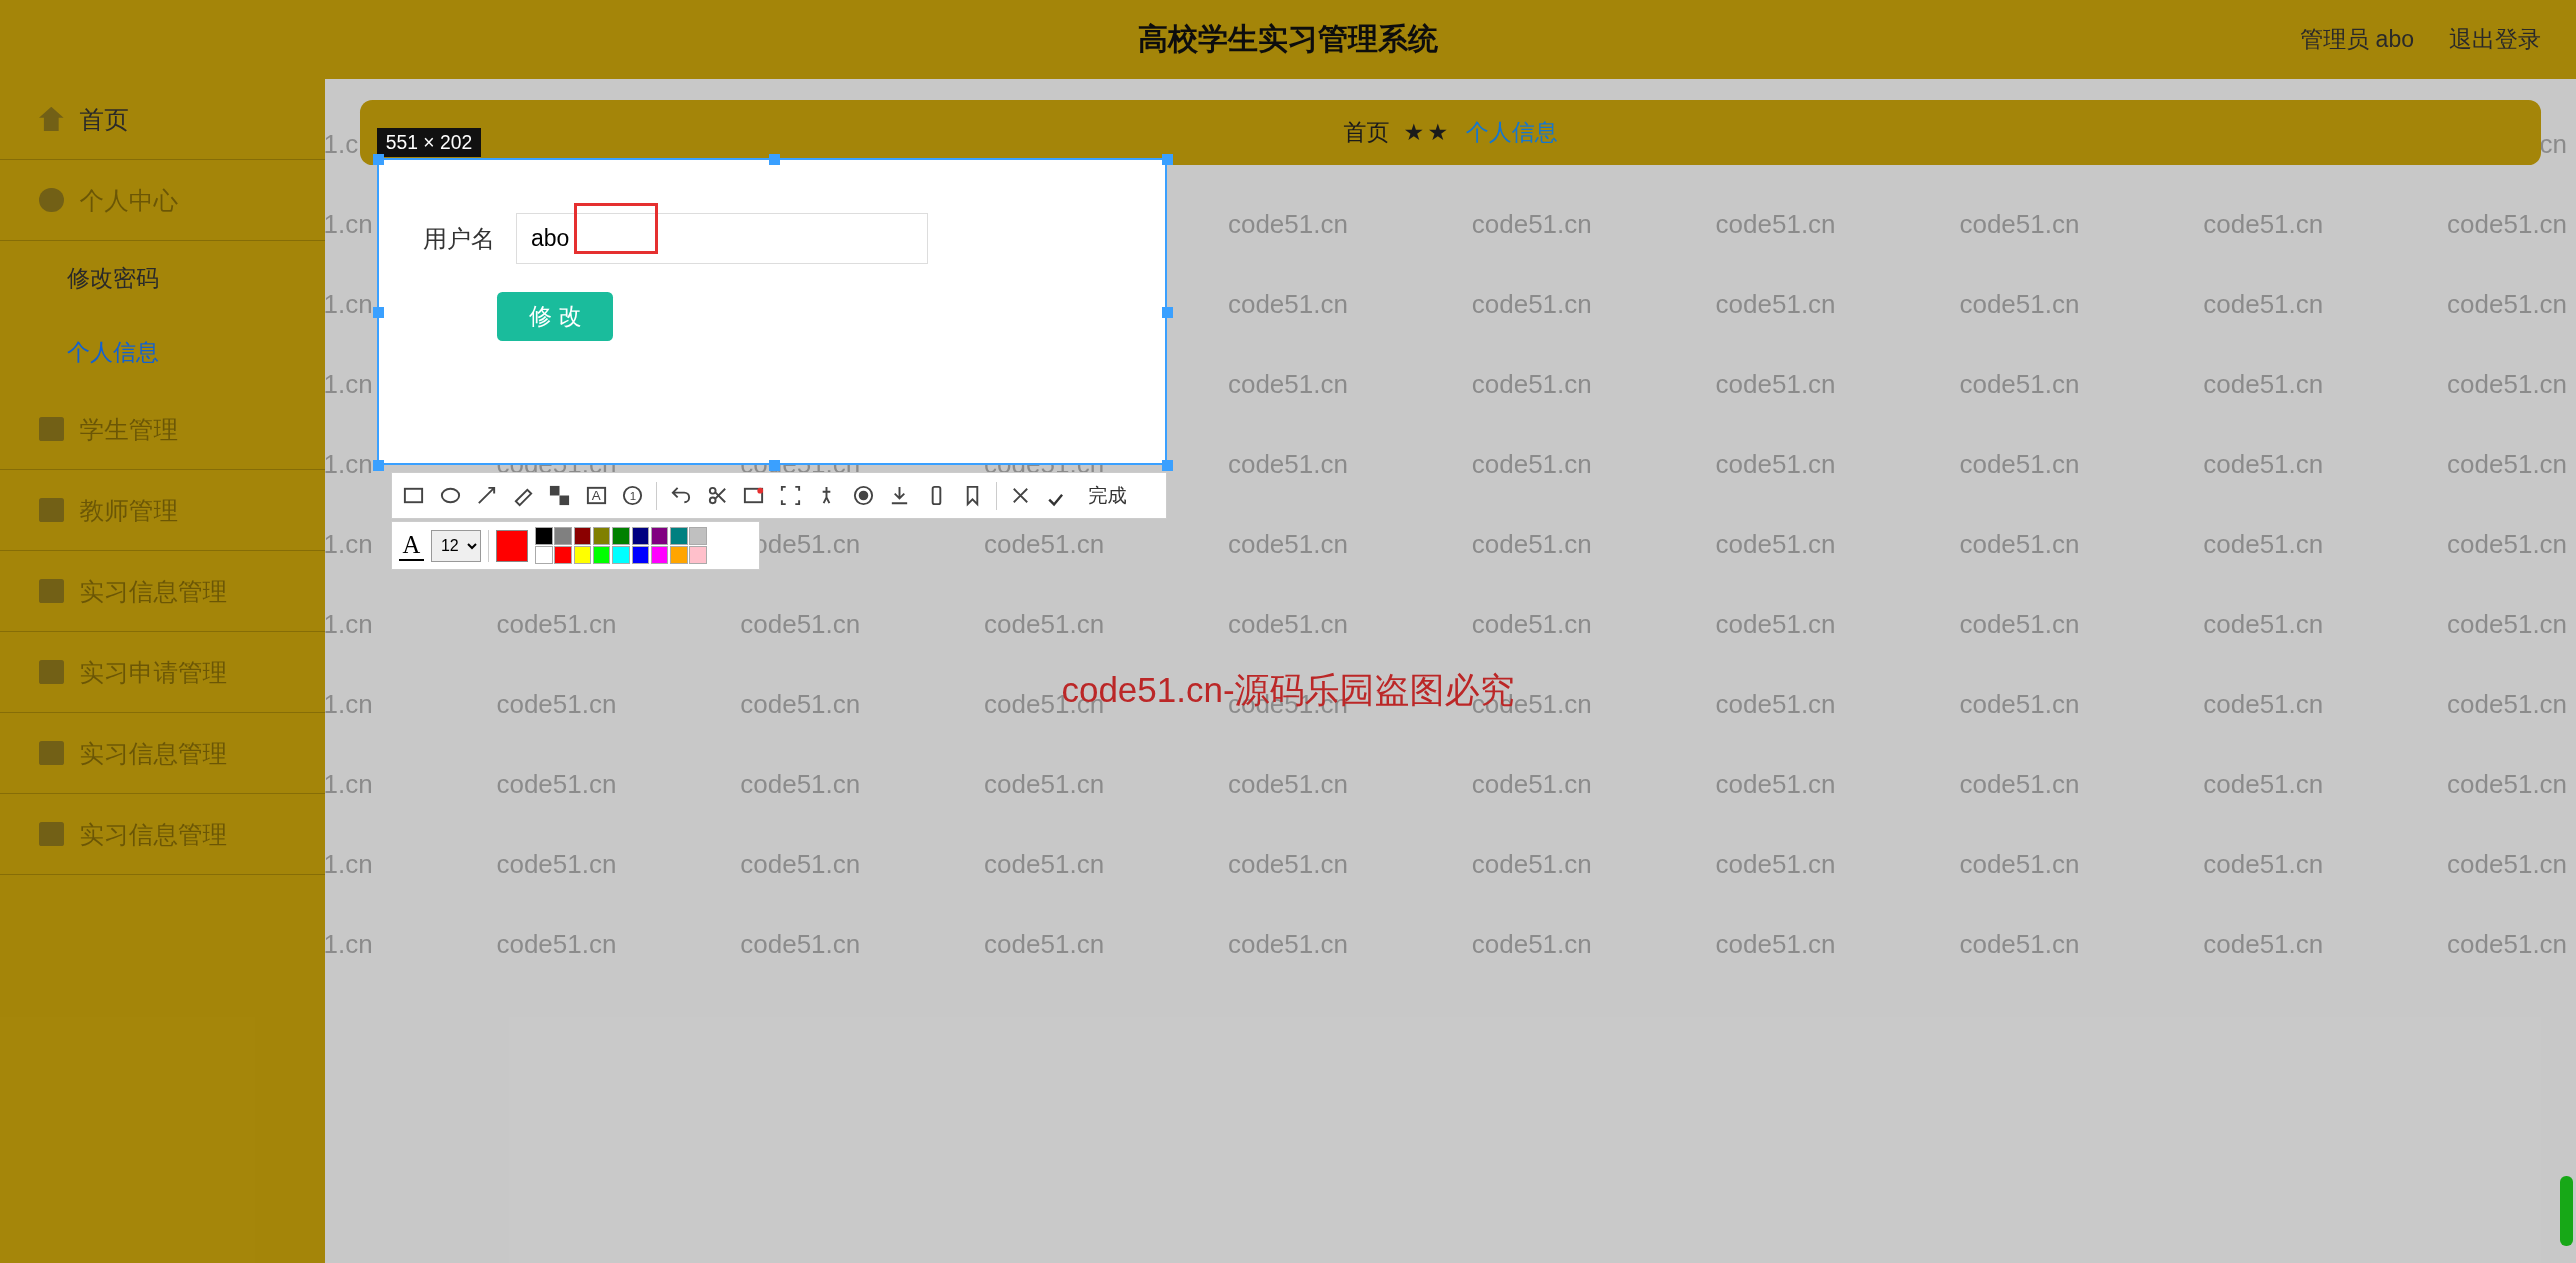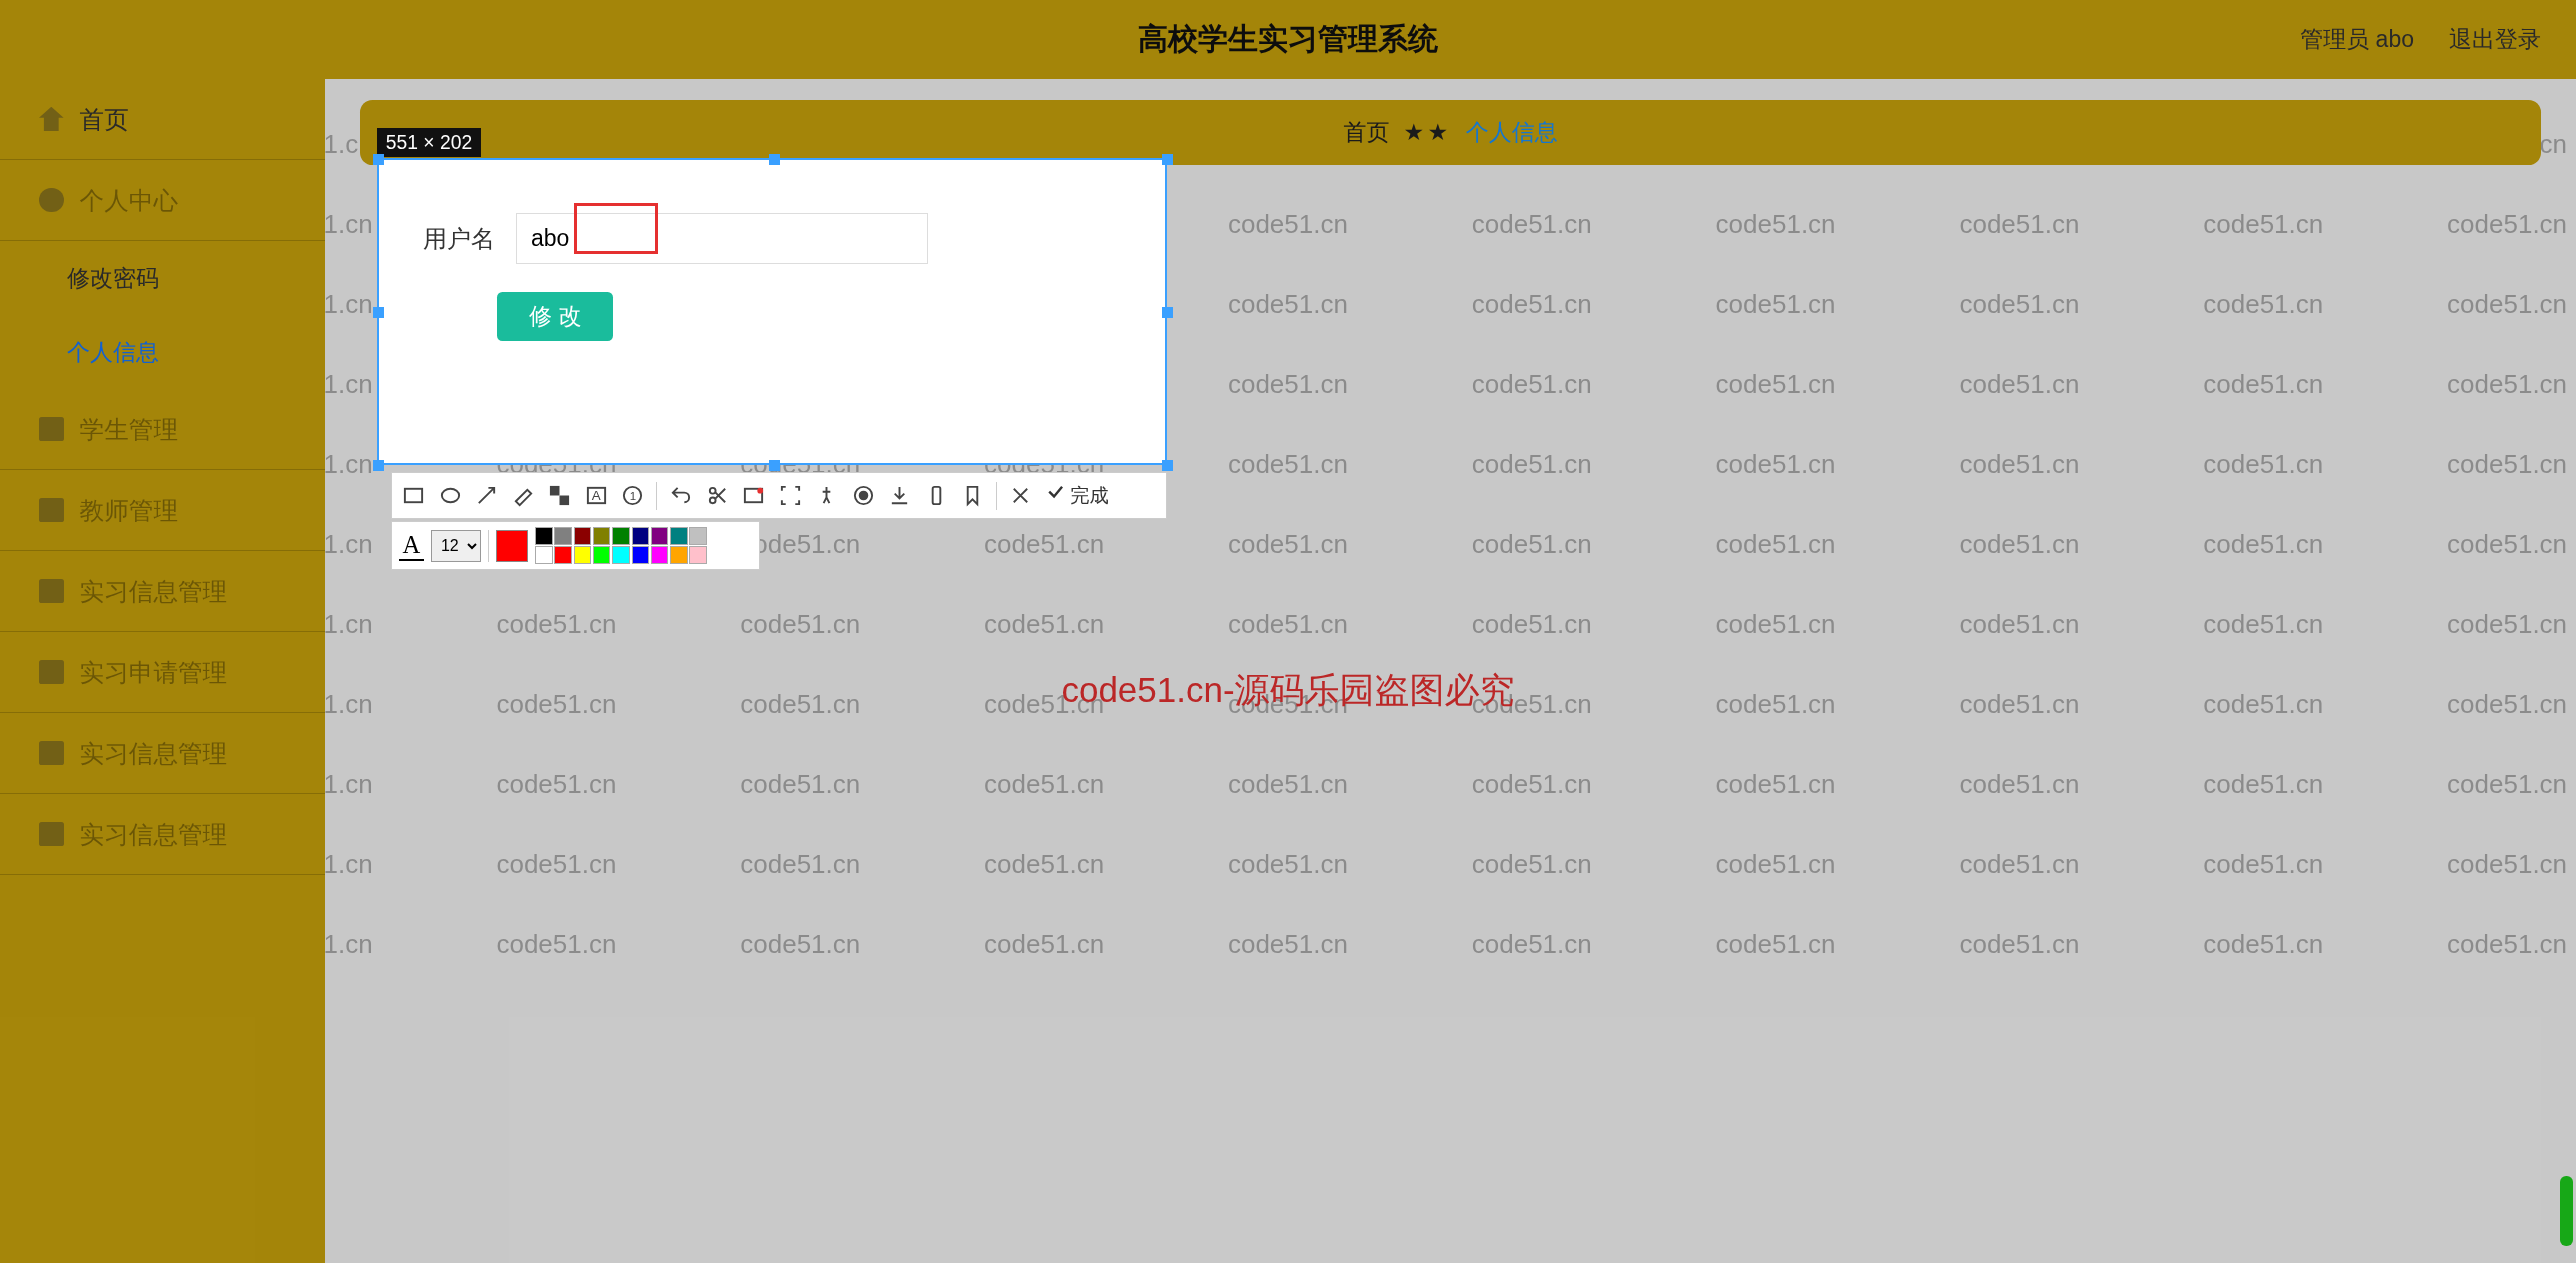--- a/index.html
+++ b/index.html
@@ -49,21 +49,21 @@
 .form-input { width:412px; height:51px; border:0.9px solid #ddd; font-size:23px; padding:16px 14px; }
 .red-mark { position:absolute; left:195px; top:43px; width:84px; height:51px; border:3.5px solid #e53030; pointer-events:none; }
 .btn-row { position:absolute; left:118px; top:132px; }
 .btn-modify { background:#1abc9c; color:#fff; border:none; height:49px; padding:0 32px; font-size:23px; border-radius:5.3px; cursor:pointer; }
 
 
 .shot-bar { position:absolute; left:391px; top:472px; width:776px; height:47px; background:#fff; border:0.9px solid #ccc; display:flex; align-items:center; padding:0 5.3px; gap:3.5px; z-index:12; }
 .tb { width:33px; height:33px; display:flex; align-items:center; justify-content:center; cursor:pointer; color:#444; }
 .tb svg { width:23px; height:23px; stroke:#444; fill:none; stroke-width:2; }
 .tb.sep { width:0.9px; height:28px; background:#ccc; margin:0 3.5px; cursor:default; }
-.tb-done { display:flex; align-items:flex-start; gap:5px; cursor:pointer; padding:0 5.3px; font-size:19.3px; color:#333; }
+.tb-done { display:flex; align-items:flex-end; gap:23px; cursor:pointer; padding:0 5.3px; font-size:19.3px; color:#333; }
 .tb-done svg{width:19.3px;height:19.3px;stroke:#333;fill:none;stroke-width:3;}
 
 
 .font-bar { position:absolute; left:391px; top:521px; width:369px; height:49px; background:#fff; border:0.9px solid #ccc; display:flex; align-items:center; padding:0 7px; gap:7px; z-index:12; }
 .font-A { font-size:24.6px; font-family:serif; border-bottom:2.6px solid #000; width:24.6px; text-align:center; }
 .font-size-sel { height:32px; border:0.9px solid #999; font-size:16px; padding:0 5.3px; }
 .vline { width:0.9px; height:32px; background:#ccc; }
 .swatch-big { width:32px; height:32px; background:#f00; border:0.9px solid #888; }
 .swatch-grid { display:grid; grid-template-columns:repeat(9,17.5px); grid-auto-rows:17.5px; gap:1.8px; }
 .sw { width:17.5px; height:17.5px; border:0.9px solid #aaa; cursor:pointer; }

